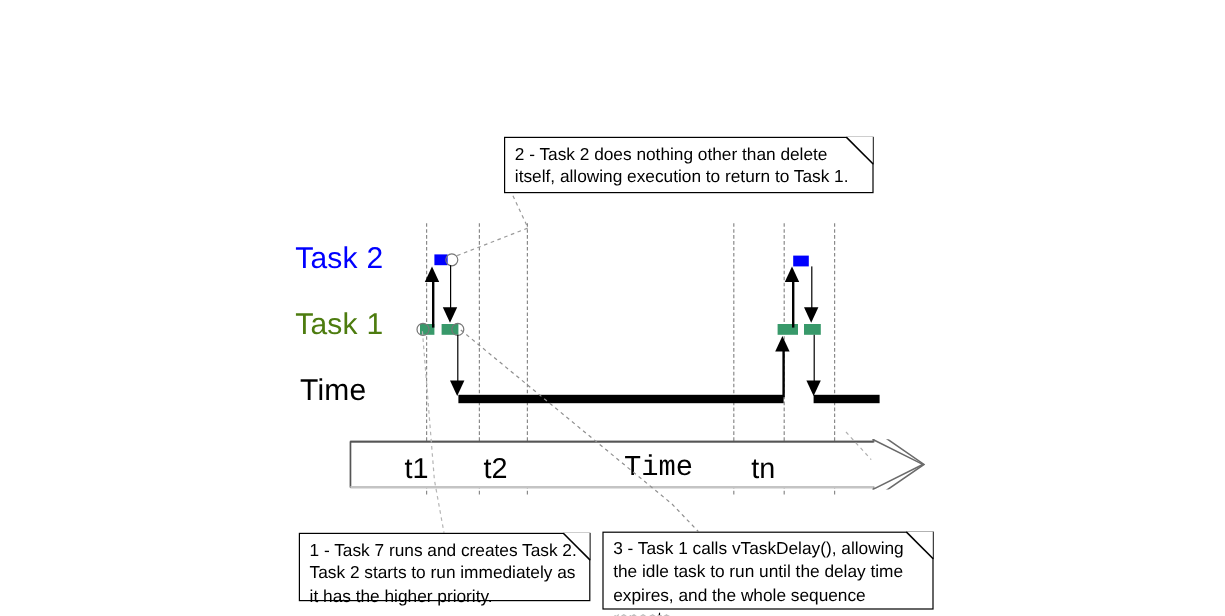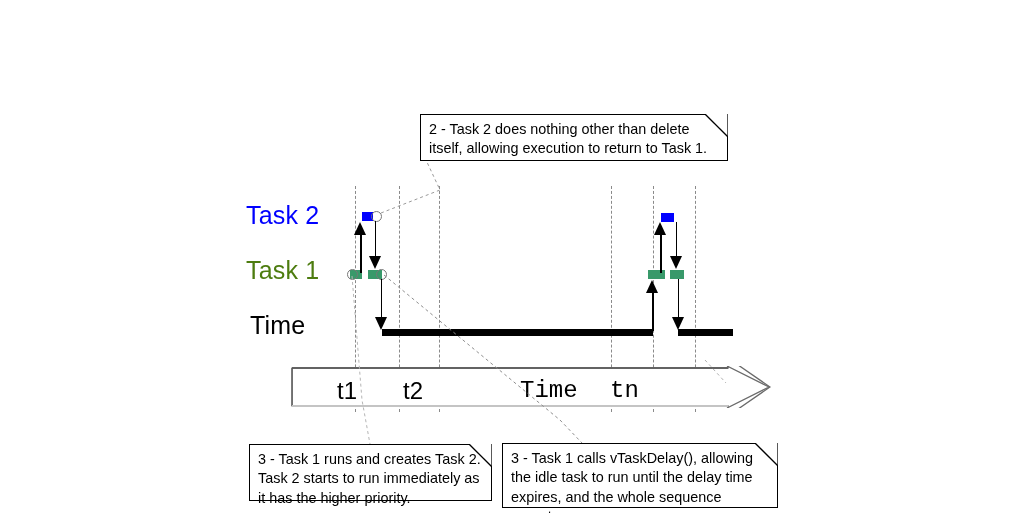--- a/index.html
+++ b/index.html
@@ -164,21 +164,21 @@
       <polyline points="1,2 1,40" fill="none" stroke="#555555" stroke-width="1.3"></polyline>
       <polyline points="1,40 437,40" fill="none" stroke="#c4c4c4" stroke-width="2"></polyline>
       <polyline points="437,2 437,-2" fill="none" stroke="#6b6b6b" stroke-width="1.3"></polyline>
       <polyline points="436,0 478,21 436,42" fill="none" stroke="#6b6b6b" stroke-width="1.3"></polyline>
     </svg>
   </div>
 
   <div class="abs axis-tick-label" style="left:337px; top:377px;">t1</div>
   <div class="abs axis-tick-label" style="left:403px; top:377px;">t2</div>
   <div class="abs axis-tick-label" style="left:520px; top:377px;font-family:Liberation Mono, monospace;">Time</div>
-  <div class="abs axis-tick-label" style="left:610px; top:377px;font-family:Liberation Mono, monospace;">tn</div>
+  <div class="abs axis-tick-label" style="left:626px; top:377px;">tn</div>
 
   <svg class="abs" id="leaders">
 
     <polyline points="381,213 440,190 426,160" fill="none" stroke="#9a9a9a" stroke-width="1" stroke-dasharray="3,3"></polyline>
 
     <polyline points="352,276 362,400 370,444" fill="none" stroke="#b5b5b5" stroke-width="1" stroke-dasharray="3,3"></polyline>
 
     <polyline points="384,275 560,420 582,443" fill="none" stroke="#8f8f8f" stroke-width="1" stroke-dasharray="3,3"></polyline>
 
     <polyline points="705,360 726,383" fill="none" stroke="#b0b0b0" stroke-width="1" stroke-dasharray="3,3"></polyline>
@@ -192,21 +192,21 @@
     </svg>
     <div class="callout-text">2 - Task 2 does nothing other than delete itself, allowing execution to return to Task 1.</div>
   </div>
 
   <div class="abs callout" id="callout-1">
     <svg class="fold" viewBox="0 0 23 23">
       <polygon points="0,0 23,23 23,0" fill="#ffffff" stroke="none"></polygon>
       <polyline points="0,0 23,23" fill="none" stroke="#000000" stroke-width="1.3"></polyline>
       <polyline points="23,0 23,23" fill="none" stroke="#000000" stroke-width="1.3"></polyline>
     </svg>
-    <div class="callout-text">3 - Task 1 runs and creates Task 2. Task 2 starts to run immediately as it has the higher priority.</div>
+    <div class="callout-text">1 - Task 7 runs and creates Task 2. Task 2 starts to run immediately as it has the higher priority.</div>
   </div>
 
   <div class="abs callout" id="callout-3">
     <svg class="fold" viewBox="0 0 23 23">
       <polygon points="0,0 23,23 23,0" fill="#ffffff" stroke="none"></polygon>
       <polyline points="0,0 23,23" fill="none" stroke="#000000" stroke-width="1.3"></polyline>
       <polyline points="23,0 23,23" fill="none" stroke="#000000" stroke-width="1.3"></polyline>
     </svg>
     <div class="callout-text">3 - Task 1 calls vTaskDelay(), allowing the idle task to run until the delay time expires, and the whole sequence repeats.</div>
   </div>

